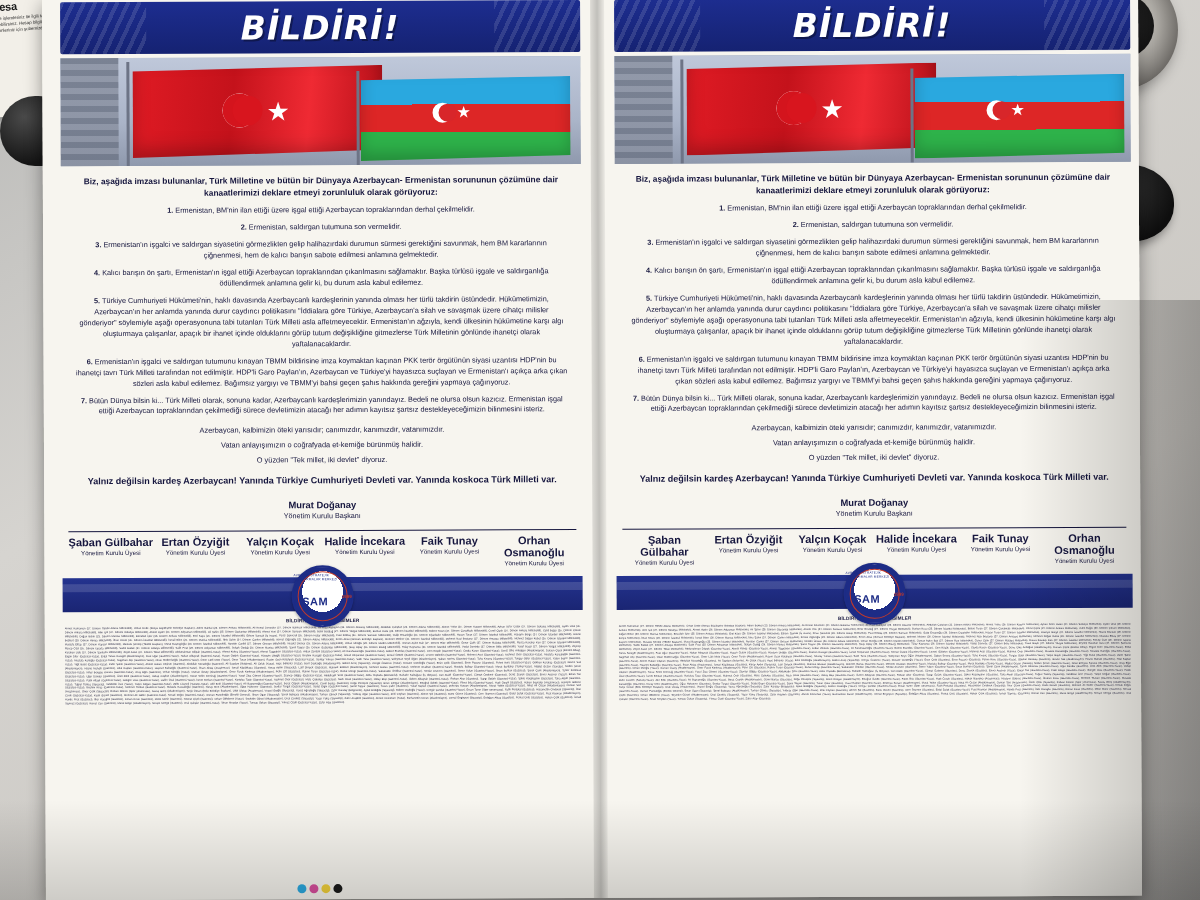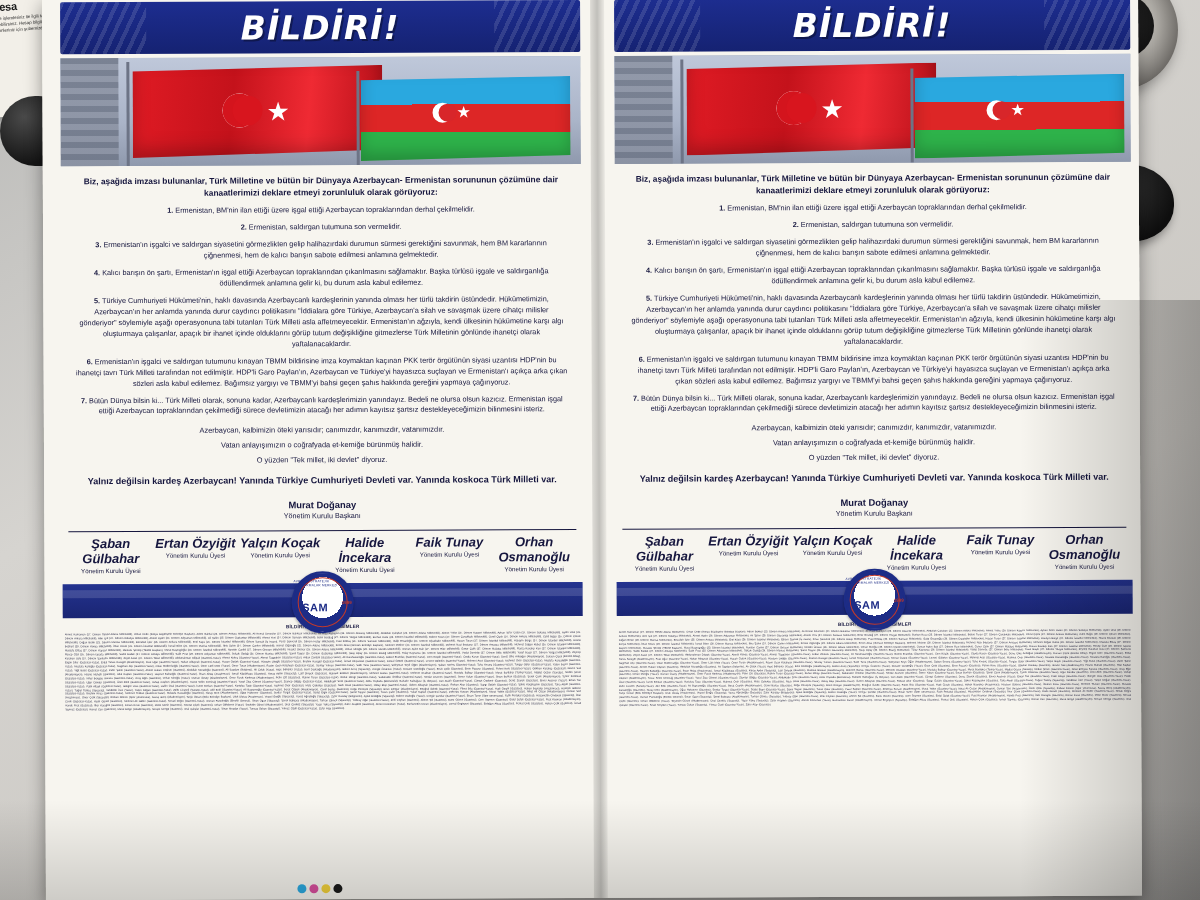--- a/index.html
+++ b/index.html
@@ -286,21 +286,21 @@
   .chair .role { font-size: 7.2px; color: #16163e; margin-top: 1px; }
 
   .members {
     margin: 10px 6px 0 6px;
     display: flex;
     justify-content: space-between;
     border-top: 1px solid #16163e;
     padding-top: 4px;
   }
   .member { text-align: center; flex: 1 1 0; }
-  .member .mname { font-size: 13px; font-weight: bold; color: #16163e; font-style: italic; }
+  .member .mname { font-size: 11px; font-weight: bold; color: #16163e; }
   .member .mrole { font-size: 6.2px; color: #16163e; margin-top: 1px; }
 
   
   .logoband {
     position: relative;
     margin-top: 10px;
     height: 34px;
     background: linear-gradient(180deg, #24338f 0%, #1a2573 100%);
   }
   .logoband .ribbon {

